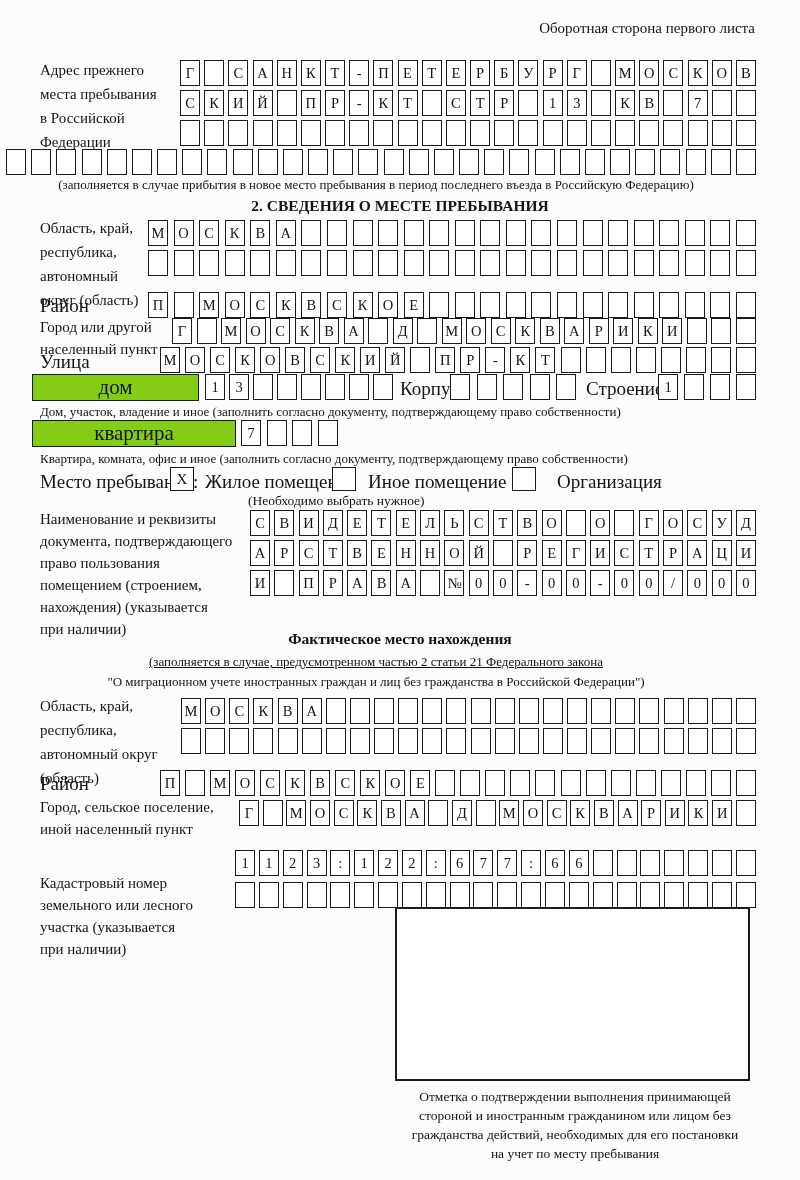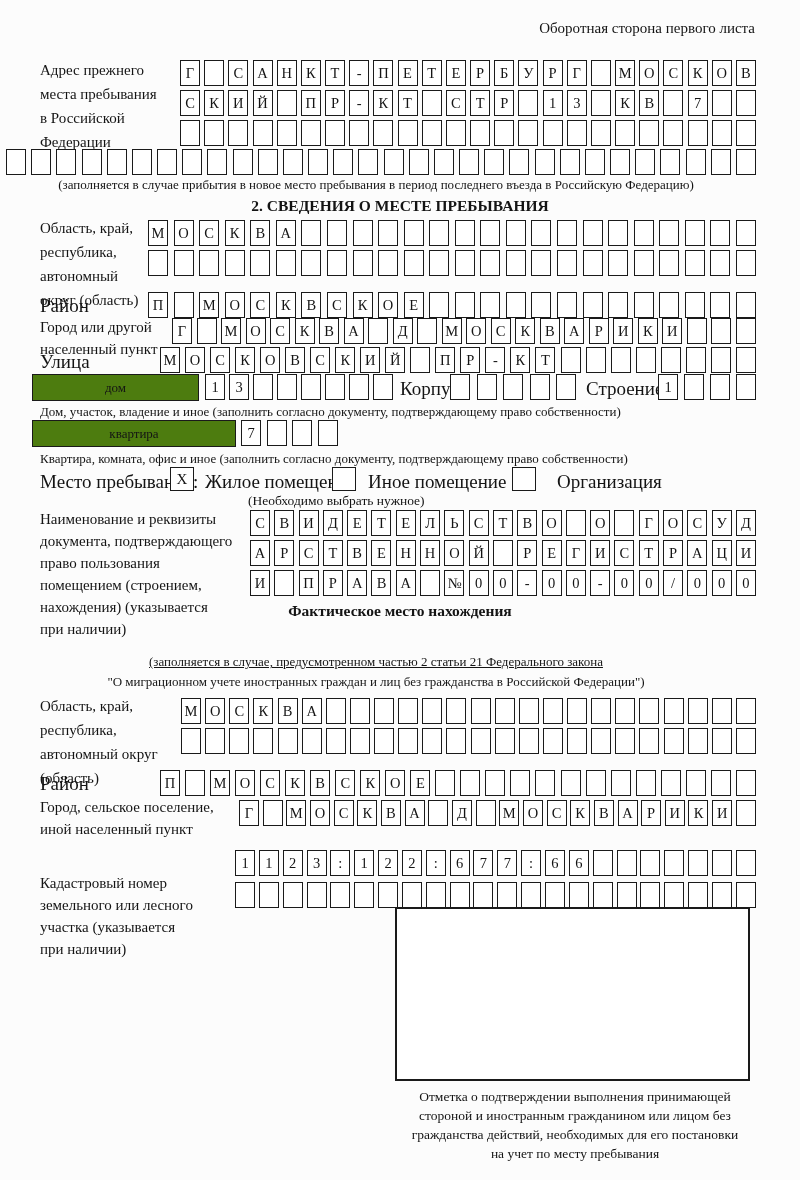--- a/index.html
+++ b/index.html
@@ -7,22 +7,22 @@
         font-family:"Liberation Serif", serif;color:#141414;overflow:hidden;}
   .abs{position:absolute;}
   .toptitle{top:20px;right:45px;font-size:15px;}
   .lbl{font-size:15px;line-height:24px;}
   .one{font-size:19px;}
   .note{font-size:13px;text-align:center;width:752px;left:0;}
   .hdr{font-weight:bold;font-size:15.5px;text-align:center;width:800px;left:0;}
   .boxrow{display:flex;justify-content:space-between;}
   .cell{box-sizing:border-box;flex:none;width:20px;height:26px;border:1.6px solid #1a1a1a;
         display:flex;align-items:center;justify-content:center;font-size:14.5px;background:#fff;}
-  .widebox{box-sizing:border-box;border:1.6px solid #1a1a1a;background:#4d7c0f;height:27px;
-        display:flex;align-items:center;justify-content:center;font-size:13px;}
+  .widebox{box-sizing:border-box;border:1.6px solid #1a1a1a;background:#84cc16;height:27px;
+        display:flex;align-items:center;justify-content:center;font-size:21px;}
   .chk{box-sizing:border-box;width:24px;height:24px;border:1.6px solid #1a1a1a;background:#fff;
         display:flex;align-items:center;justify-content:center;font-size:15px;}
   .stamp{box-sizing:border-box;border:2px solid #1a1a1a;background:#fff;}
   .caption{font-size:13.5px;text-align:center;line-height:19px;}
   
   .t-prev-lbl{left:40px;top:58px;}
   .r-p1{left:180px;top:60px;width:576px;}
   .r-p2{left:180px;top:90px;width:576px;}
   .r-p3{left:180px;top:120px;width:576px;}
   .r-p4{left:6px;top:149px;width:750px;}
@@ -52,21 +52,21 @@
   .t-opt1{left:205px;top:471px;}
   .chk2{left:332px;top:467px;}
   .t-opt2{left:368px;top:471px;}
   .chk3{left:512px;top:467px;}
   .t-opt3{left:557px;top:471px;}
   .n-stay{left:248px;top:493px;font-size:13.5px;}
   .t-doc{left:40px;top:508px;line-height:22px;}
   .r-doc1{left:250px;top:510px;width:506px;}
   .r-doc2{left:250px;top:540px;width:506px;}
   .r-doc3{left:250px;top:570px;width:506px;}
-  .h-fact{top:602px;text-align:center;}
+  .h-fact{top:630px;text-align:center;}
   .n-fact1{top:654px;text-decoration:underline;}
   .n-fact2{top:674px;}
   .t-reg2{left:40px;top:694px;line-height:24px;}
   .r-f-reg1{left:181px;top:698px;width:575px;}
   .r-f-reg2{left:181px;top:728px;width:575px;}
   .t-dis2{left:40px;top:773px;}
   .r-f-dis{left:160px;top:770px;width:596px;}
   .t-city2{left:40px;top:796px;line-height:22px;}
   .r-f-city{left:239px;top:800px;width:517px;}
   .t-cad{left:40px;top:872px;line-height:22px;}

